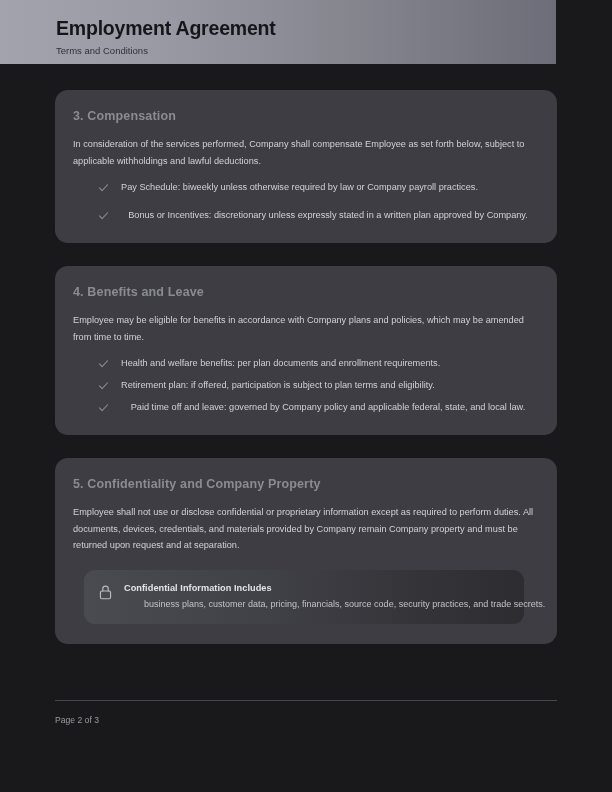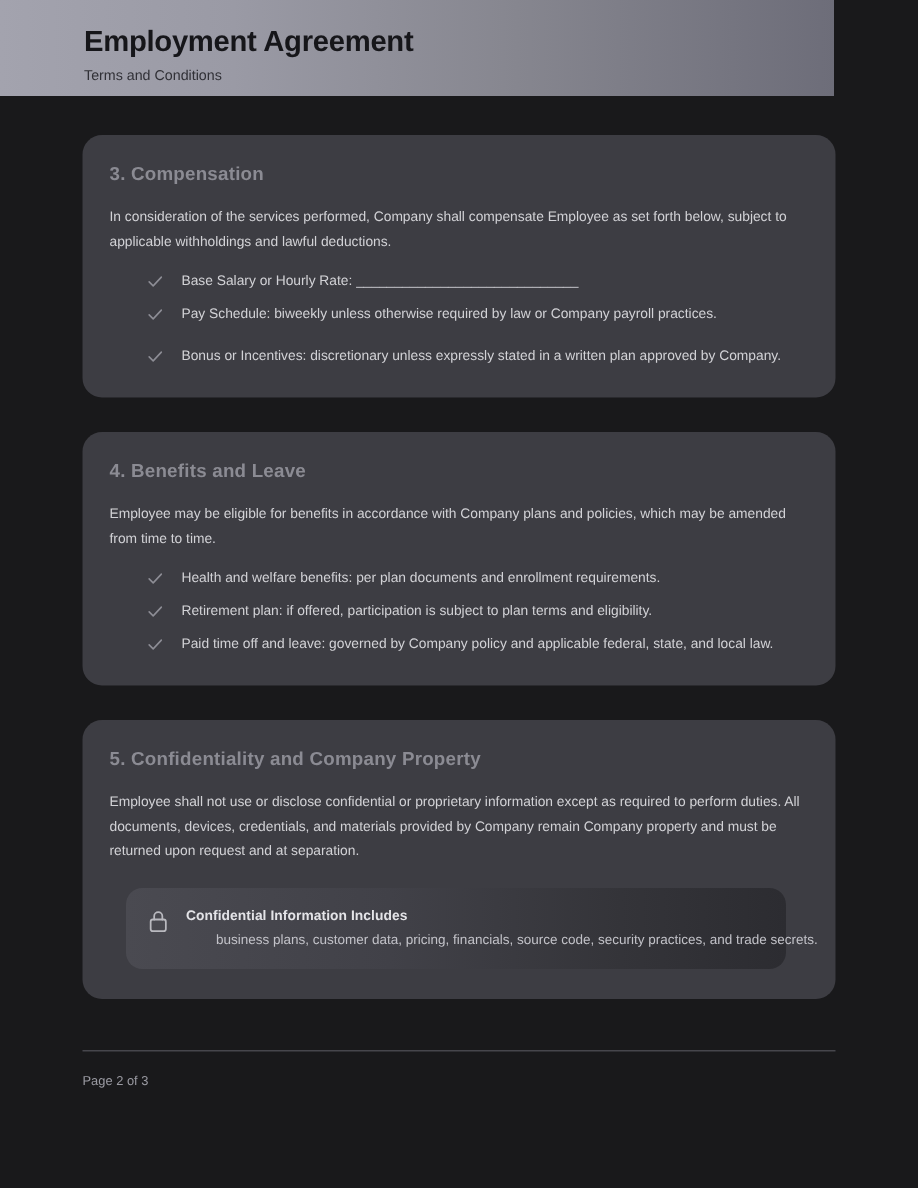--- a/index.html
+++ b/index.html
@@ -79,21 +79,21 @@
     margin-top: 11px;
   }
   .bullet {
     position: relative;
     display: flex;
     align-items: flex-start;
     padding-left: 26px;
     margin-bottom: 8px;
     min-height: 15px;
   }
-  .bullet:last-child { margin-bottom: 0; }
+  .bullet:last-child { margin-bottom: 0; text-align: center; }
 
   .check-icon {
     position: absolute;
     left: 24px;
     top: 1px;
     width: 13px;
     height: 13px;
     color: #8d8d95;
     flex: 0 0 auto;
   }
@@ -180,28 +180,20 @@
   <div class="doc-title">Employment Agreement</div>
   <div class="doc-subtitle">Terms and Conditions</div>
 </div>
 
 <div class="page-body">
 
   <section class="card card-1">
     <div class="card-title">3. Compensation</div>
     <div class="card-body">In consideration of the services performed, Company shall compensate Employee as set forth below, subject to applicable withholdings and lawful deductions.</div>
     <ul class="bullets">
-      <li class="bullet tight">
-        <span class="check-icon">
-          <svg viewBox="0 0 16 16" fill="none" stroke="currentColor" stroke-width="1.3" stroke-linecap="round" stroke-linejoin="round">
-              <path d="M3 8.5 L6.3 11.8 L13 4.6"></path>
-            </svg>
-        </span>
-        <span class="bullet-text">Base Salary or Hourly Rate: _____________________________</span>
-      </li>
       <li class="bullet tight">
         <span class="check-icon">
           <svg viewBox="0 0 16 16" fill="none" stroke="currentColor" stroke-width="1.3" stroke-linecap="round" stroke-linejoin="round">
               <path d="M3 8.5 L6.3 11.8 L13 4.6"></path>
             </svg>
         </span>
         <span class="bullet-text">Pay Schedule: biweekly unless otherwise required by law or Company payroll practices.</span>
       </li>
       <li class="bullet loose">
         <span class="check-icon">

